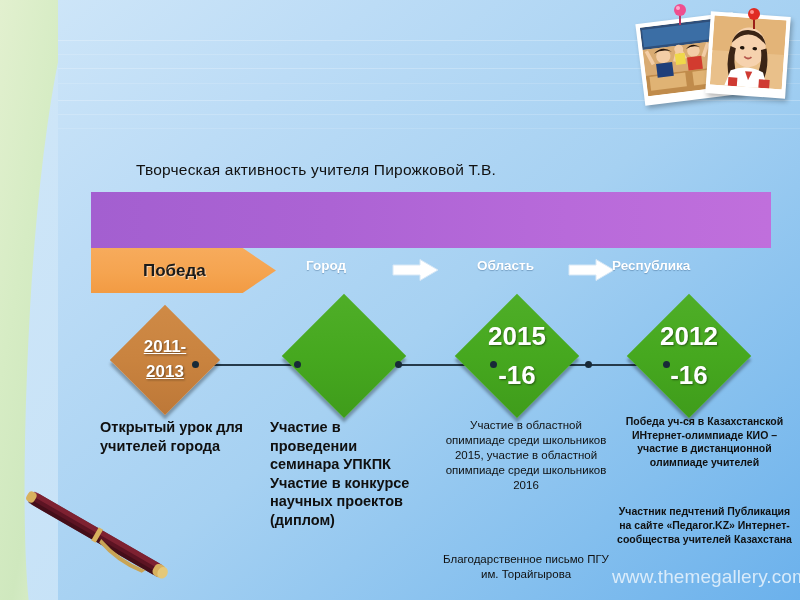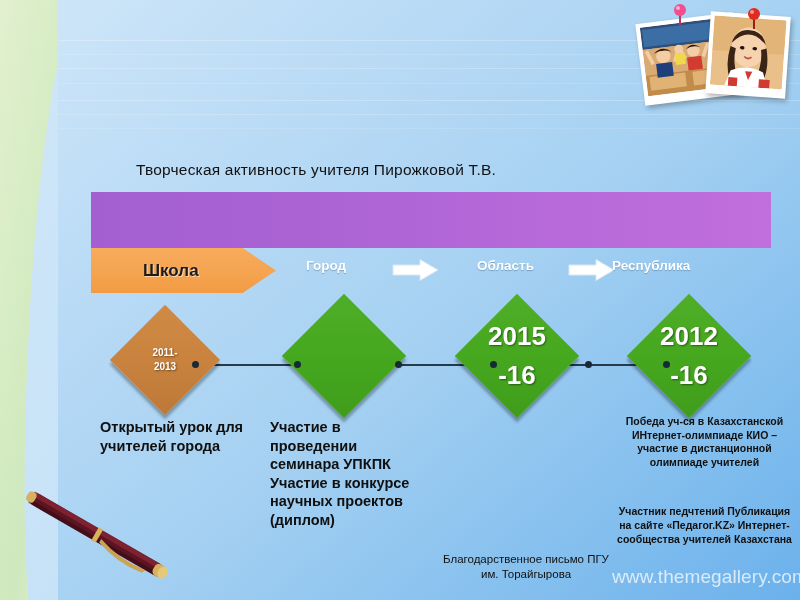--- a/index.html
+++ b/index.html
@@ -110,21 +110,21 @@
   .dia-green .dia-shape{
     background:linear-gradient(135deg,#4fae28 0%,#46a81f 50%,#3f9c1b 100%);
     box-shadow:3px 3px 3px rgba(0,0,0,.3);
   }
   .dia-label{
     position:relative;z-index:3;text-align:center;color:#ffffff;
     font-weight:bold;line-height:1.45;
     text-shadow:1px 1px 2px rgba(0,0,0,.45);
     white-space:pre-line;
   }
-  .dia-brown .dia-label{font-size:10px;}
+  .dia-brown .dia-label{font-size:17px;text-decoration:underline;}
   .dia-green .dia-label{font-size:26px;line-height:1.5;}
 
   
   .cap{position:absolute;z-index:10;color:#101010;}
   .cap.c1{left:100px;top:418px;width:160px;font-size:14.5px;font-weight:bold;line-height:1.28;}
   .cap.c2{left:270px;top:418px;width:150px;font-size:14.5px;font-weight:bold;line-height:1.28;white-space:pre-line;}
   .cap.c3{left:440px;top:418px;width:172px;font-size:11.5px;line-height:1.3;text-align:center;white-space:pre-line;}
   .cap.c3b{left:440px;top:552px;width:172px;font-size:11.5px;line-height:1.3;text-align:center;white-space:pre-line;}
   .cap.c4{left:612px;top:415px;width:185px;font-size:10.5px;font-weight:bold;line-height:1.3;text-align:center;white-space:pre-line;}
   .cap.c4b{left:612px;top:505px;width:185px;font-size:10.5px;font-weight:bold;line-height:1.32;text-align:center;white-space:pre-line;}
@@ -208,21 +208,21 @@
       <ellipse cx="8" cy="6" rx="6" ry="6" fill="#e02b22"></ellipse>
       <ellipse cx="6" cy="4" rx="2" ry="2" fill="#ff9089"></ellipse>
     </svg>
   </div>
 
   <div class="slide-title">Творческая активность учителя Пирожковой Т.В.</div>
 
   <div class="purple-bar"></div>
 
   <div class="chevron">
-    <span class="chevron-label">Школа</span>
+    <span class="chevron-label">Победа</span>
   </div>
 
   <div class="stage s-gorod">Город</div>
   <svg class="wh-arrow a1" viewBox="0 0 48 24">
     <path d="M1 7 H28 V1.5 L46 12 L28 22.5 V17 H1 Z" fill="#ffffff" stroke="#d7e8f6" stroke-width="1"></path>
   </svg>
   <div class="stage s-oblast">Область</div>
   <svg class="wh-arrow a2" viewBox="0 0 48 24">
     <path d="M1 7 H28 V1.5 L46 12 L28 22.5 V17 H1 Z" fill="#ffffff" stroke="#d7e8f6" stroke-width="1"></path>
   </svg>
@@ -254,20 +254,21 @@
 
   <div class="diamond dia-green" style="left:645px;top:312px;width:88px;height:88px;">
     <div class="dia-shape"></div>
     <div class="dia-label">2012
 -16</div>
   </div>
 
   <div class="cap c1">Открытый урок для учителей города</div>
   <div class="cap c2">Участие в проведении семинара УПКПК
 Участие в конкурсе научных проектов (диплом)</div>
+  <div class="cap c3">Участие в областной опимпиаде среди школьников 2015, участие в областной опимпиаде среди школьников 2016</div>
   <div class="cap c3b">Благодарственное письмо ПГУ  им. Торайгырова</div>
   <div class="cap c4">Победа уч-ся в Казахстанской ИНтернет-олимпиаде КИО – участие в дистанционной олимпиаде учителей</div>
   <div class="cap c4b">Участник педчтений Публикация на сайте «Педагог.KZ» Интернет-сообщества учителей Казахстана</div>
 
   <svg class="pen" viewBox="0 0 180 96">
     <g transform="rotate(30 90 48)">
       <rect x="14" y="40" width="150" height="13" rx="6" fill="#5c1423"></rect>
       <rect x="14" y="40" width="150" height="5" rx="2.5" fill="#8a2637" opacity=".75"></rect>
       <rect x="14" y="49" width="150" height="4" rx="2" fill="#3a0c16" opacity=".7"></rect>
       <rect x="10" y="41" width="9" height="11" rx="4" fill="#d8b15e"></rect>

